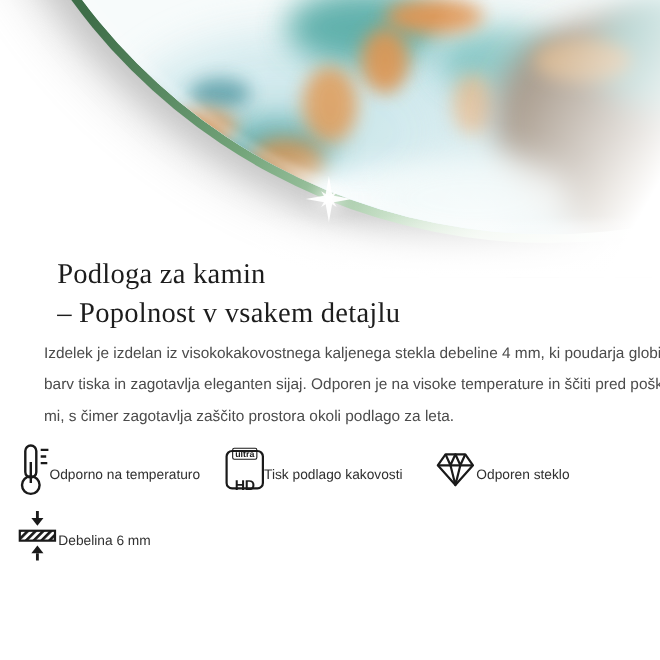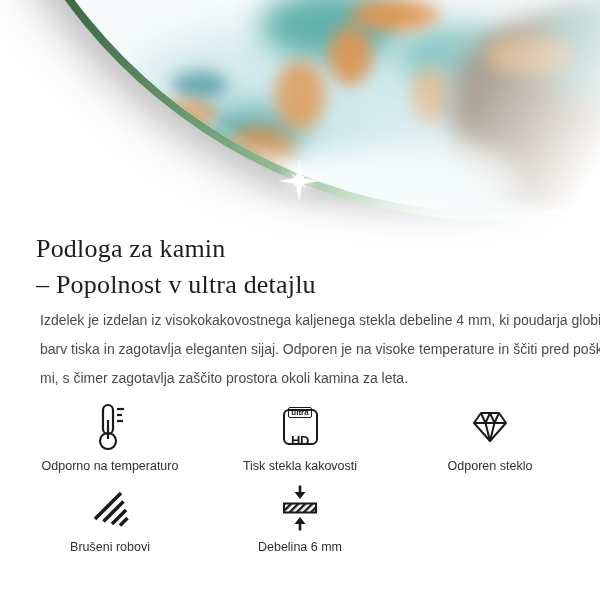--- a/index.html
+++ b/index.html
@@ -6,38 +6,38 @@
   body {
     width:600px; height:600px;
     background:#ffffff;
     font-family:"Liberation Sans", sans-serif;
     position:relative;
     overflow:hidden;
   }
   .hero { position:absolute; top:0; left:0; width:600px; height:252px; }
 
   .heading {
-    position:absolute; left:36px; top:231px;
+    position:absolute; left:52px; top:231px;
     font-family:"Liberation Serif", serif;
     font-size:26px; line-height:36px; font-weight:400;
     color:#1d1d1d; letter-spacing:0.2px;
   }
   .heading span { display:block; }
 
   .paragraph {
     position:absolute; left:40px; top:306px; width:540px;
     font-size:14px; line-height:29px; color:#4b4b4b;
   }
   .paragraph div { white-space:nowrap; }
 
   .features {
     position:absolute; left:15px; top:402px; width:570px;
     display:grid; grid-template-columns:repeat(3,1fr); row-gap:10px;
   }
-  .feature { display:flex; flex-direction:column; align-items:center; }
+  .feature { display:flex; flex-direction:row; align-items:center; }
   .icon-box { height:50px; display:flex; align-items:center; justify-content:center; }
   .feature-label { margin-top:7px; font-size:12.5px; color:#303030; }
 
   .hd-box {
     width:31px; height:32px; border:2.5px solid #1a1a1a; border-radius:6px;
     display:flex; flex-direction:column; align-items:center; justify-content:center;
     color:#1a1a1a; background:#fff;
   }
   .hd-ultra {
     font-size:8px; line-height:9px; font-weight:600;
@@ -126,27 +126,27 @@
 
   <g>
     <circle cx="299" cy="181" r="10" fill="#ffffff" opacity="0.9" filter="url(#b8)"></circle>
     <path d="M299 160 L302.2 177.8 L320 181 L302.2 184.2 L299 202 L295.8 184.2 L278 181 L295.8 177.8 Z" fill="#ffffff" opacity="0.95"></path>
     <path d="M299 171 L301 179 L309 181 L301 183 L299 191 L297 183 L289 181 L297 179 Z" fill="#ffffff" transform="rotate(45 299 181)" opacity="0.9"></path>
   </g>
 </svg>
 
 <div class="heading">
   <span>Podloga za kamin</span>
-  <span>– Popolnost v ultra detajlu</span>
+  <span>– Popolnost v vsakem detajlu</span>
 </div>
 
 <div class="paragraph">
   <div>Izdelek je izdelan iz visokokakovostnega kaljenega stekla debeline 4 mm, ki poudarja globino</div>
   <div>barv tiska in zagotavlja eleganten sijaj. Odporen je na visoke temperature in ščiti pred poškodba-</div>
-  <div>mi, s čimer zagotavlja zaščito prostora okoli kamina za leta.</div>
+  <div>mi, s čimer zagotavlja zaščito prostora okoli podlago za leta.</div>
 </div>
 
 <div class="features">
 
   <div class="feature">
     <div class="icon-box">
       <svg class="icon" width="30" height="48" viewBox="0 0 30 48" fill="none" stroke="#1a1a1a" stroke-width="2.2">
         <rect x="8" y="2" width="10" height="29" rx="5"></rect>
         <circle cx="13" cy="38" r="8"></circle>
         <line x1="13" y1="17" x2="13" y2="36"></line>
@@ -158,47 +158,36 @@
     <div class="feature-label">Odporno na temperaturo</div>
   </div>
 
   <div class="feature">
     <div class="icon-box">
       <div class="hd-box">
         <span class="hd-ultra">ultra</span>
         <span class="hd-text">HD</span>
       </div>
     </div>
-    <div class="feature-label">Tisk stekla kakovosti</div>
+    <div class="feature-label">Tisk podlago kakovosti</div>
   </div>
 
 
   <div class="feature">
     <div class="icon-box">
       <svg class="icon" width="38" height="34" viewBox="0 0 38 34" fill="none" stroke="#1a1a1a" stroke-width="2" stroke-linejoin="round">
         <path d="M10 3 L28 3 L35 13 L19 31 L3 13 Z"></path>
         <path d="M3 13 L35 13"></path>
         <path d="M10 3 L14.5 13 L19 3 L23.5 13 L28 3"></path>
         <path d="M14.5 13 L19 31 L23.5 13"></path>
       </svg>
     </div>
     <div class="feature-label">Odporen steklo</div>
   </div>
 
-  <div class="feature">
-    <div class="icon-box">
-      <svg class="icon" width="38" height="38" viewBox="0 0 38 38" stroke="#1a1a1a" stroke-width="3.6">
-        <line x1="4" y1="30" x2="30" y2="4"></line>
-        <line x1="12.5" y1="32.5" x2="32.5" y2="12.5"></line>
-        <line x1="21" y1="35" x2="35" y2="21"></line>
-        <line x1="29" y1="36.5" x2="36.5" y2="29"></line>
-      </svg>
-    </div>
-    <div class="feature-label">Brušeni robovi</div>
-  </div>
 
   <div class="feature">
     <div class="icon-box">
       <svg class="icon" width="38" height="48" viewBox="0 0 38 48">
         <defs>
           <pattern id="hatchP" width="5" height="5" patternUnits="userSpaceOnUse" patternTransform="rotate(45)">
             <rect width="5" height="5" fill="#ffffff"></rect>
             <rect width="2.4" height="5" fill="#1a1a1a"></rect>
           </pattern>
         </defs>

